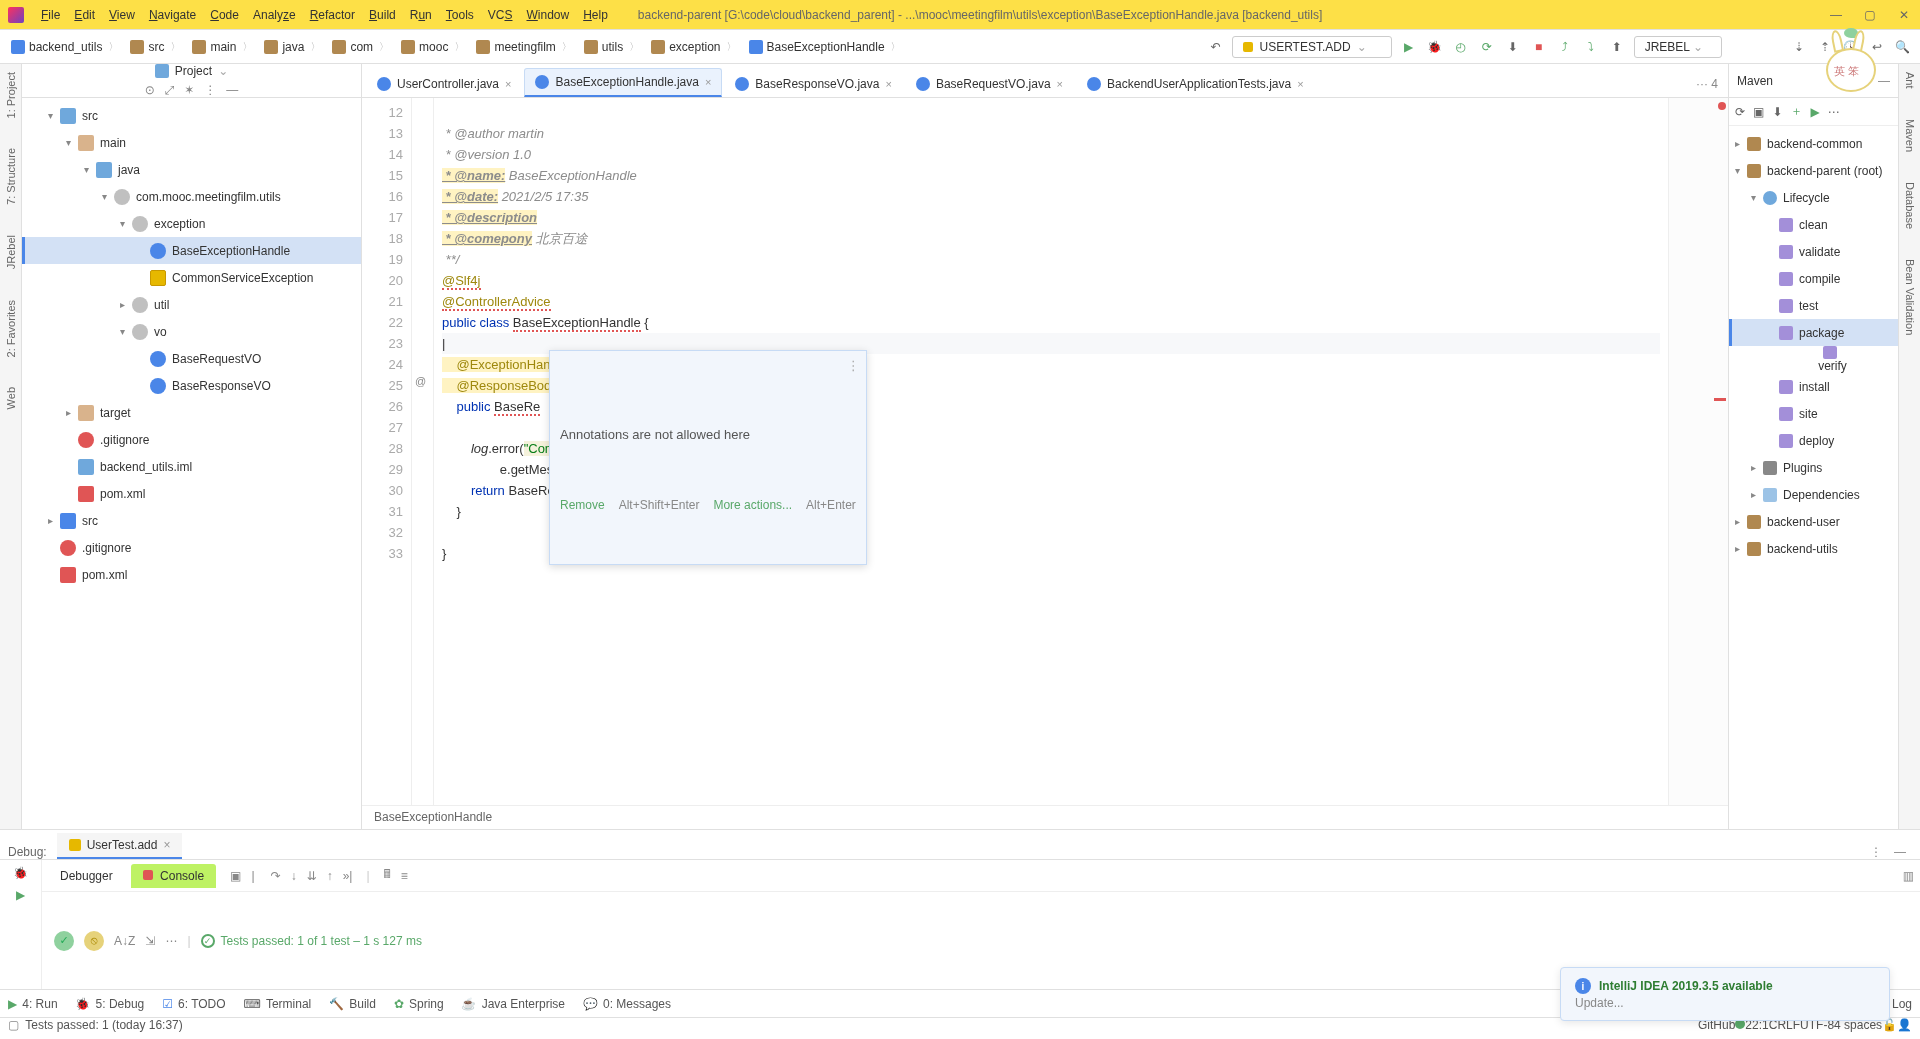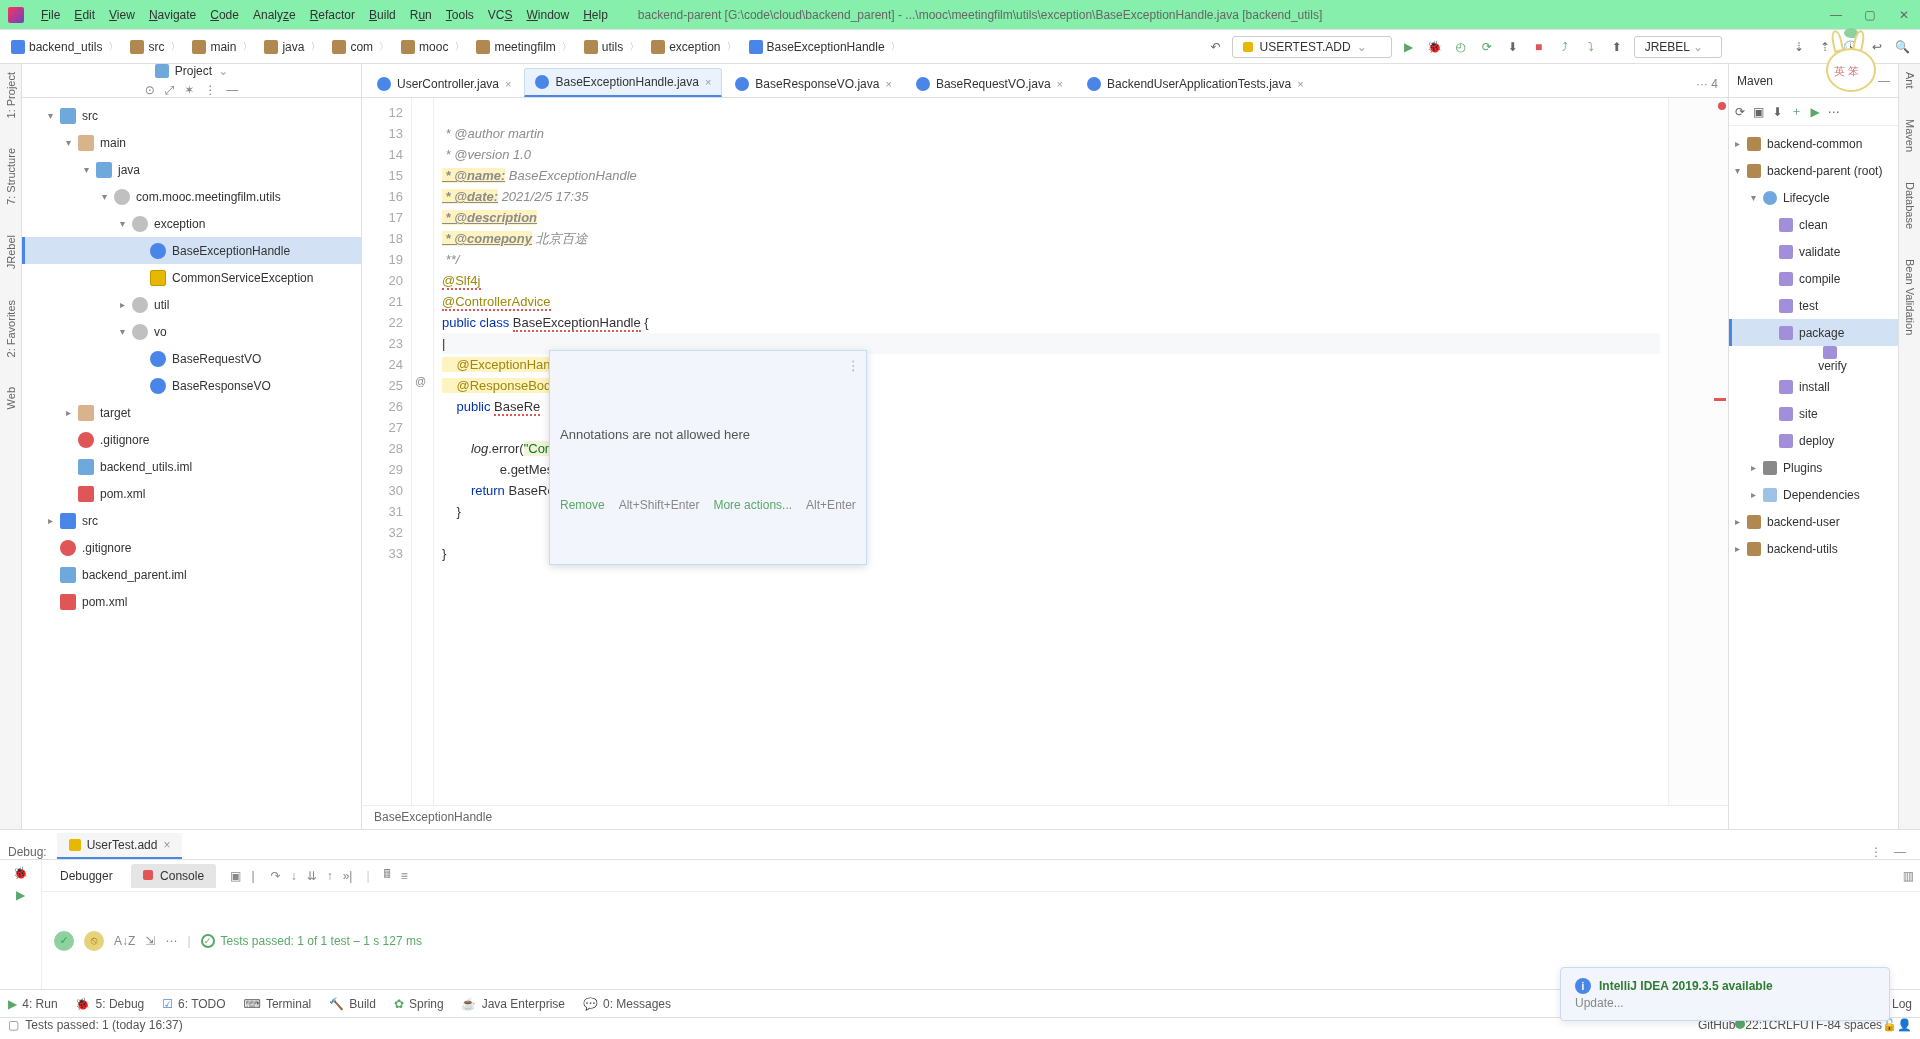--- a/index.html
+++ b/index.html
@@ -1,19 +1,19 @@
 <!DOCTYPE html>
 <html><head>
 <meta charset="utf-8">
 <style>
 * { margin: 0; padding: 0; box-sizing: border-box; font-family: "Segoe UI", Arial, sans-serif; }
 body { background: #fff; font-size: 12px; color: #333; overflow: hidden; width: 1920px; height: 1039px; position: relative; }
 
 
-.menubar { height: 30px; display: flex; align-items: center; padding: 0 8px; background: #86efac; border-bottom: 1px solid #e0e0e0; }
+.menubar { height: 30px; display: flex; align-items: center; padding: 0 8px; background: #fde047; border-bottom: 1px solid #e0e0e0; }
 .menubar .logo { width: 16px; height: 16px; background: linear-gradient(135deg,#fe315d,#6f42c1); border-radius: 2px; margin-right: 10px; }
 .menubar .menu-item { padding: 0 7px; cursor: pointer; }
 .menubar .menu-item u { text-decoration: underline; }
 .menubar .title { margin-left: 23px; color: #666; font-size: 12px; flex: 1; white-space: nowrap; overflow: hidden; text-overflow: ellipsis; }
 .menubar .win-controls { display: flex; gap: 18px; margin-left: 10px; color: #666; }
 .menubar .win-btn { width: 16px; height: 16px; cursor: pointer; display:flex; align-items:center; justify-content:center; }
 
 
 .toolbar { height: 34px; display: flex; align-items: center; padding: 0 8px; border-bottom: 1px solid #e0e0e0; gap: 4px; position: relative; }
 .crumb { display: flex; align-items: center; gap: 4px; padding: 2px 3px; cursor: pointer; white-space: nowrap; }
@@ -108,21 +108,21 @@
 
 .debug-panel { height:160px; border-top:1px solid #e0e0e0; display:flex; flex-direction:column; }
 .debug-tabs { height:30px; display:flex; align-items:flex-end; padding:0 8px; border-bottom:1px solid #e0e0e0;}
 .debug-tab { padding:5px 12px; cursor:pointer; display:flex; align-items:center; gap:6px;}
 .debug-tab.active { border-bottom:2px solid #4a86e8; background:#f5f5f5;}
 .debug-body { flex:1; display:flex; }
 .debug-left { width:42px; border-right:1px solid #eee; display:flex; flex-direction:column; align-items:center; padding-top:6px; gap:8px;}
 .debug-main { flex:1; display:flex; flex-direction:column; }
 .debug-inner-tabs { height:32px; display:flex; align-items:center; padding:0 6px; gap:6px; border-bottom:1px solid #eee;}
 .debug-inner-tab { padding:5px 12px; cursor:pointer; border-radius:3px 3px 0 0;}
-.debug-inner-tab.active { background:#e5e5e5; }
+.debug-inner-tab.active { background:#bef264; }
 .debug-toolbar { display:flex; gap:10px; margin-left:10px; color:#888; align-items:center;}
 .debug-result { flex:1; display:flex; align-items:center; padding:0 12px; gap:10px;}
 .dot { width:20px; height:20px; border-radius:50%; display:flex; align-items:center; justify-content:center; color:#fff; font-size:11px;}
 .dot.green { background:#8fd19e; color:#2a5;}
 .dot.yellow { background:#e6d27a; color:#a80;}
 .test-pass { color:#59a869; display:flex; align-items:center; gap:6px;}
 
 
 .balloon { position:absolute; right:30px; bottom:18px; width:330px; background:#f2f6fc; border:1px solid #c7dbf5; border-radius:4px; padding:10px 14px; box-shadow:0 2px 8px rgba(0,0,0,.1);}
 .balloon .btitle { color:#2e7d32; font-weight:600; display:flex; align-items:center; gap:8px;}
@@ -353,25 +353,20 @@
         </div>
         <div class="tree-row" style="padding-left: 26px;">
           <span class="arrow">▸</span>
           <span class="ticon mod"></span>
           <span>src</span>
         </div>
         <div class="tree-row" style="padding-left: 26px;">
           <span class="arrow"></span>
           <span class="ticon git"></span>
           <span>.gitignore</span>
-        </div>
-        <div class="tree-row" style="padding-left: 26px;">
-          <span class="arrow"></span>
-          <span class="ticon iml"></span>
-          <span>backend_parent.iml</span>
         </div>
         <div class="tree-row" style="padding-left: 26px;">
           <span class="arrow"></span>
           <span class="ticon xml"></span>
           <span>pom.xml</span>
         </div>
       </div>
   </div>
 
   <div class="editor-area">

